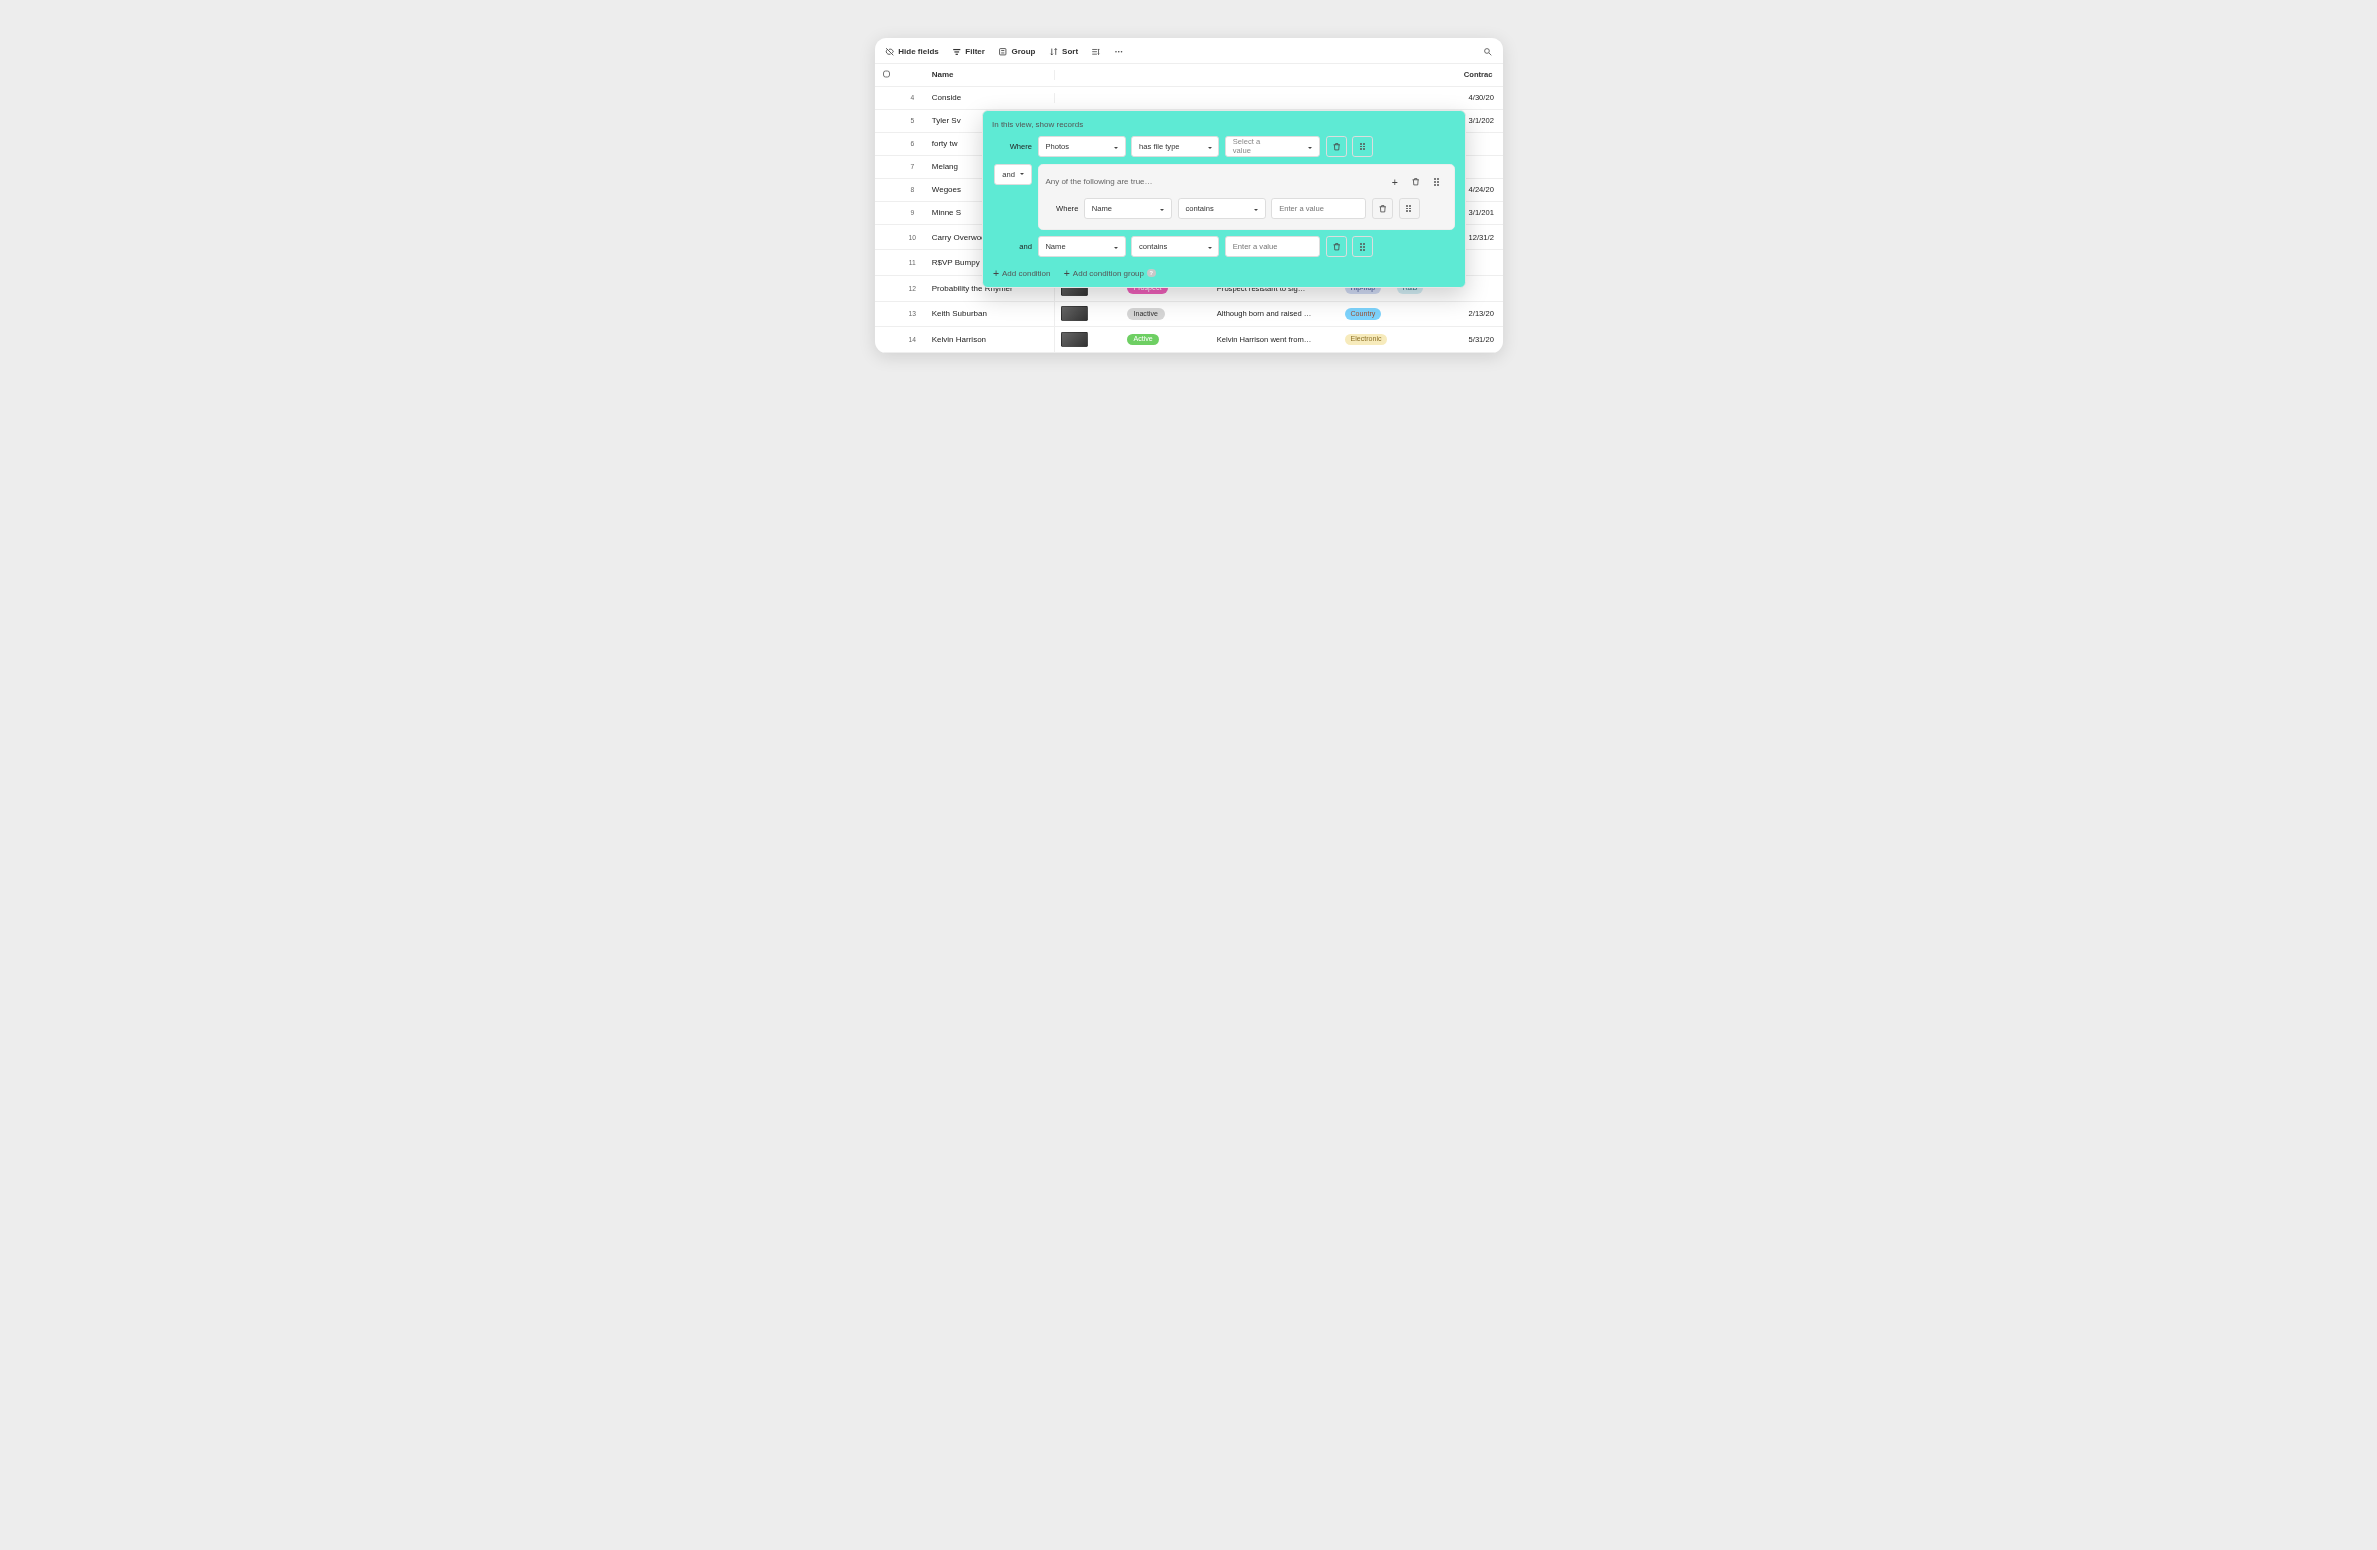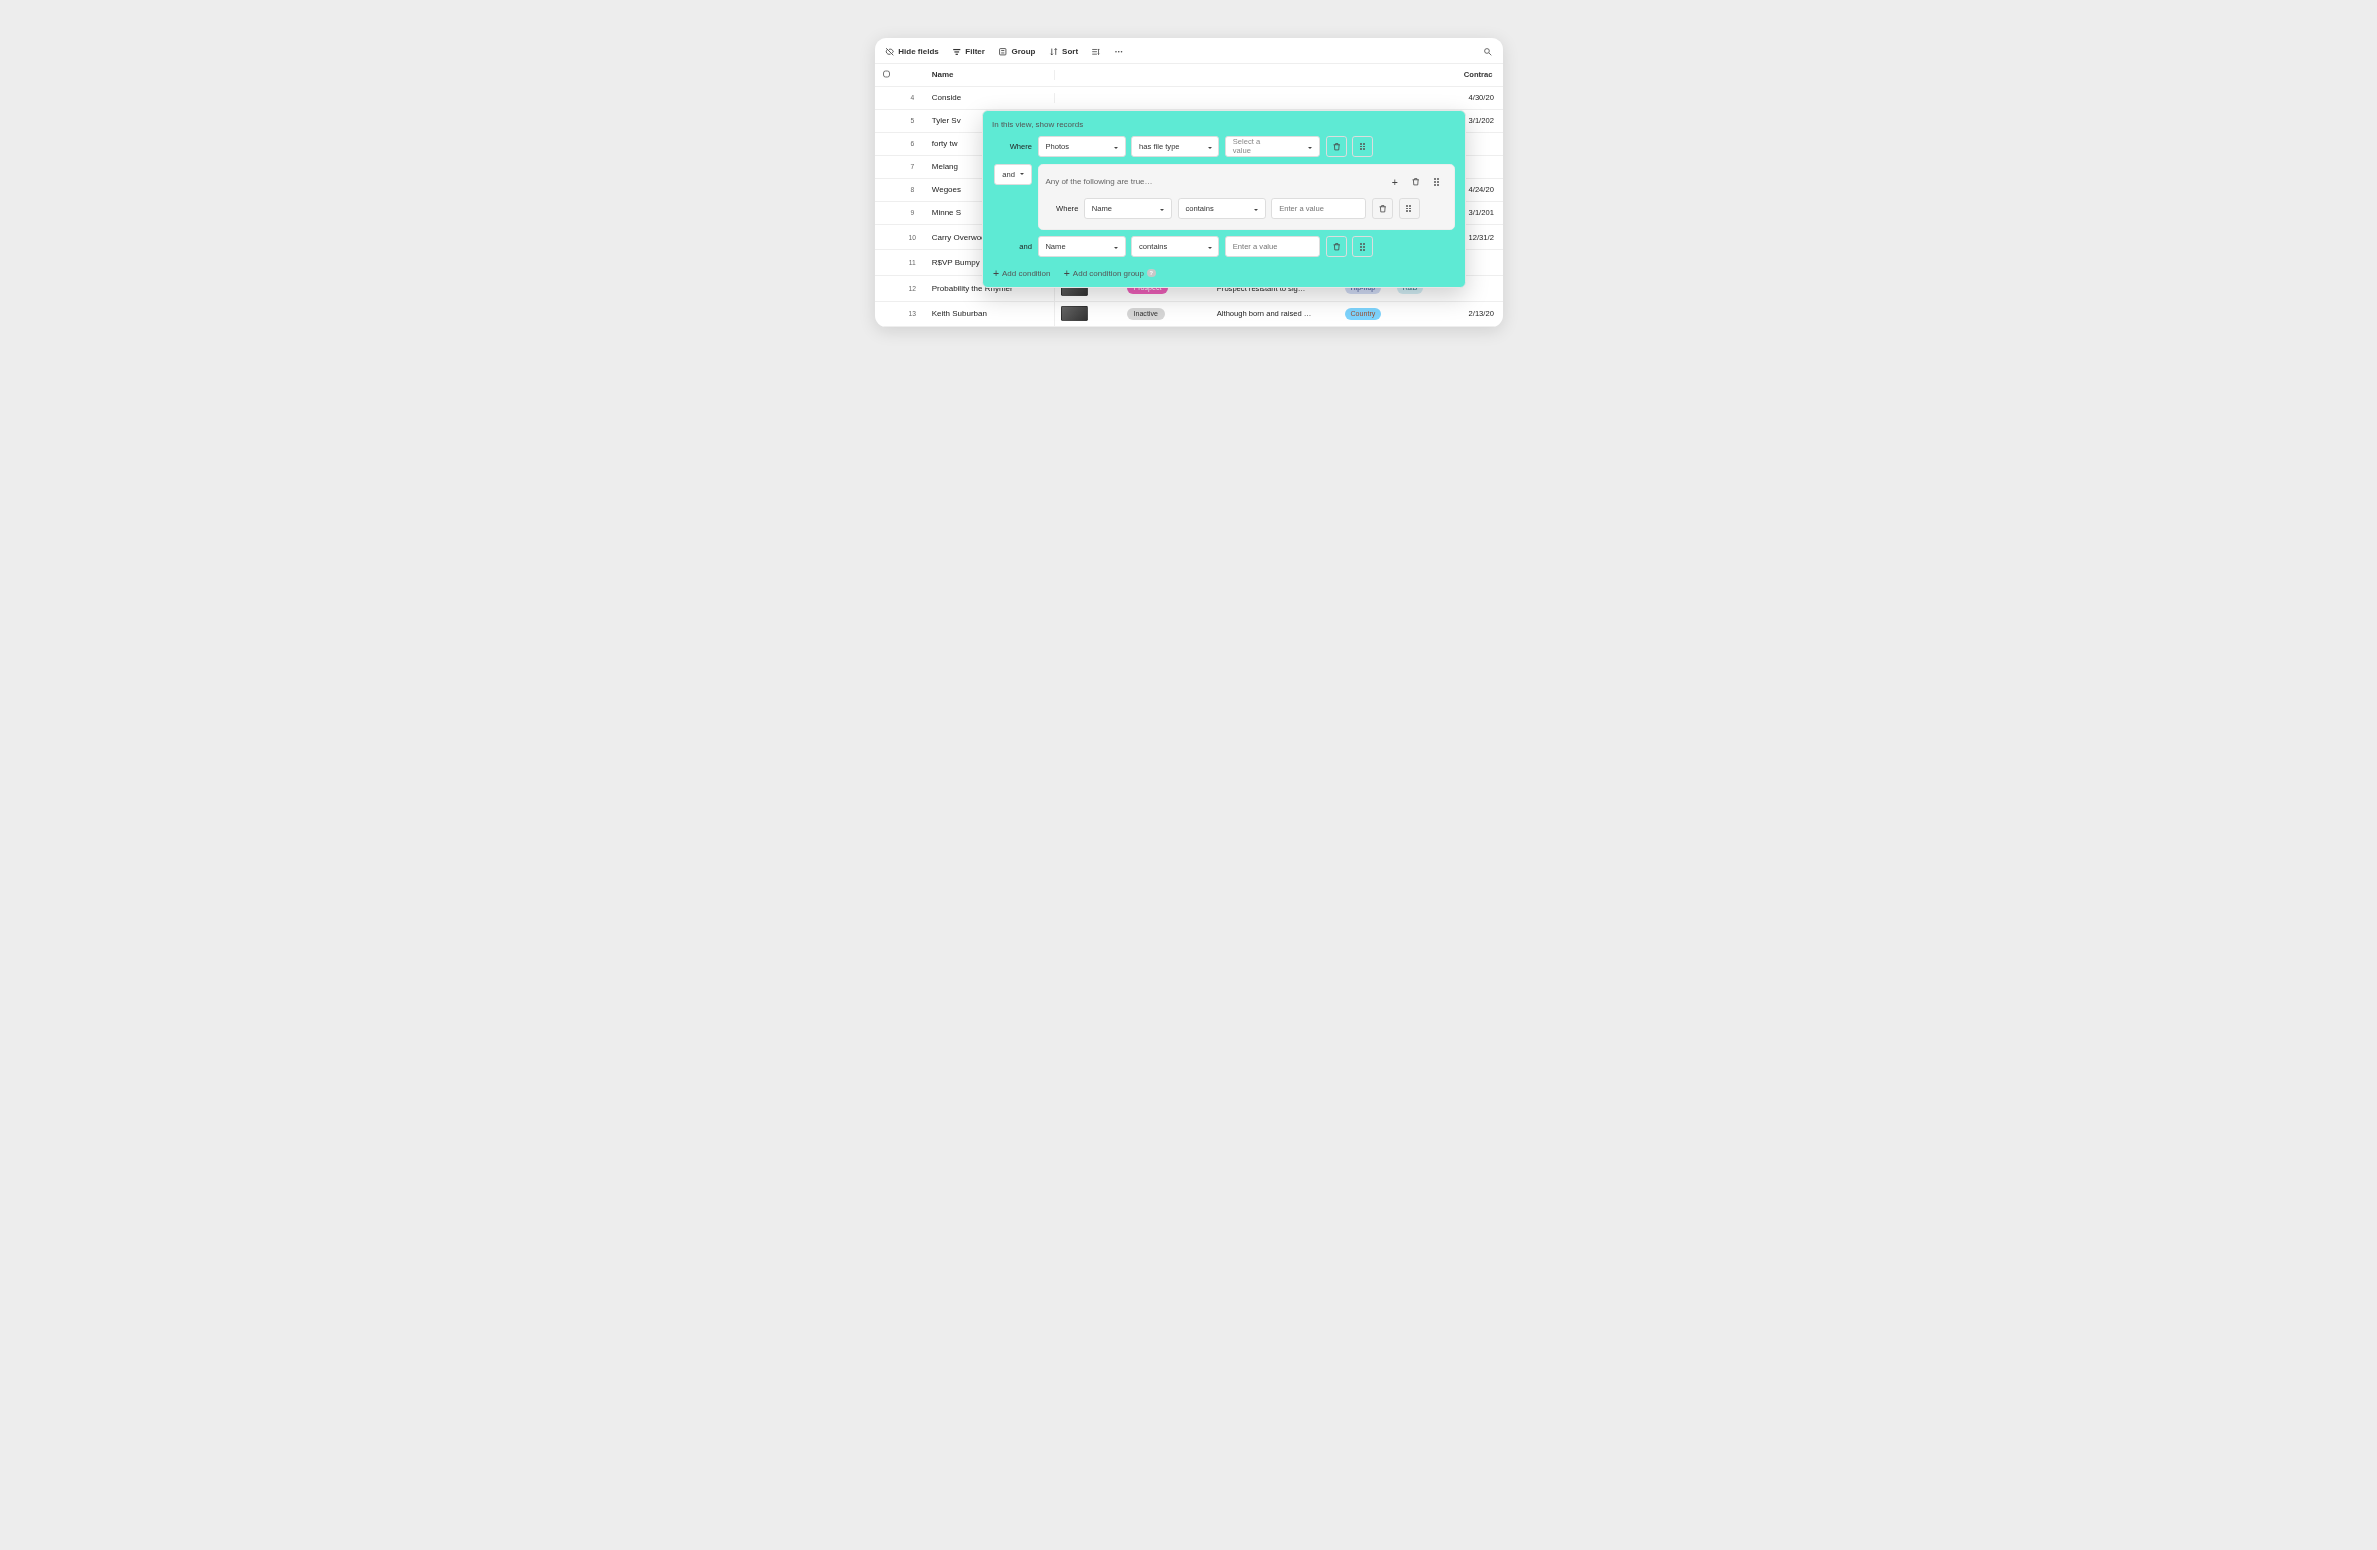--- a/index.html
+++ b/index.html
@@ -313,20 +313,34 @@
           <div class="cell col-photo">
             <div class="photo-thumb"></div>
           </div>
           <div class="cell col-status"><span class="pill inactive">Inactive</span></div>
           <div class="cell col-desc">Although born and raised …</div>
           <div class="cell col-tags">
             <span class="tag country">Country</span>
           </div>
           <div class="cell col-date">2/13/20</div>
         </div>
+        <div class="row">
+          <div class="cell col-check"></div>
+          <div class="cell col-num">14</div>
+          <div class="cell col-name">Kelvin Harrison</div>
+          <div class="cell col-photo">
+            <div class="photo-thumb"></div>
+          </div>
+          <div class="cell col-status"><span class="pill active">Active</span></div>
+          <div class="cell col-desc">Kelvin Harrison went from…</div>
+          <div class="cell col-tags">
+            <span class="tag electronic">Electronic</span>
+          </div>
+          <div class="cell col-date">5/31/20</div>
+        </div>
       </div>
 
     <div class="popover">
       <div class="heading">In this view, show records</div>
 
       <div class="cond-row">
         <div class="cond-label">Where</div>
         <div class="select w-field">
           <span>Photos</span>
           <span class="caret"><span class="caret-down"></span></span>

